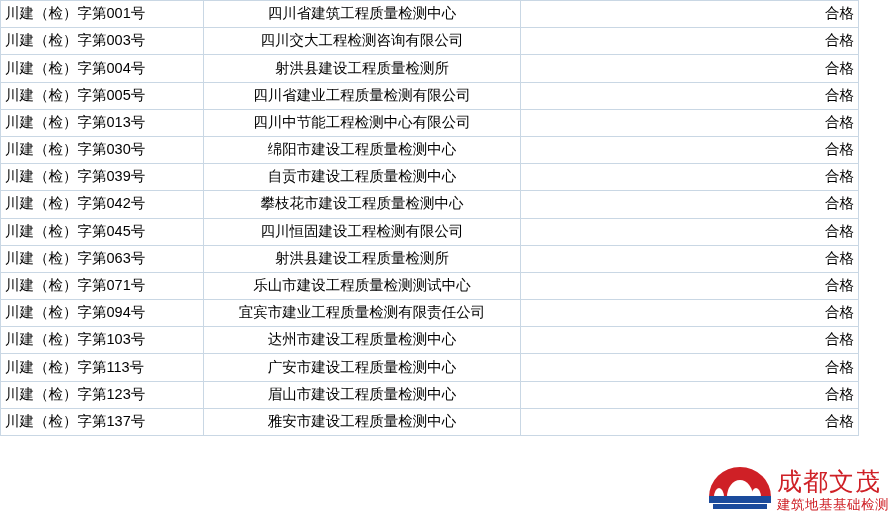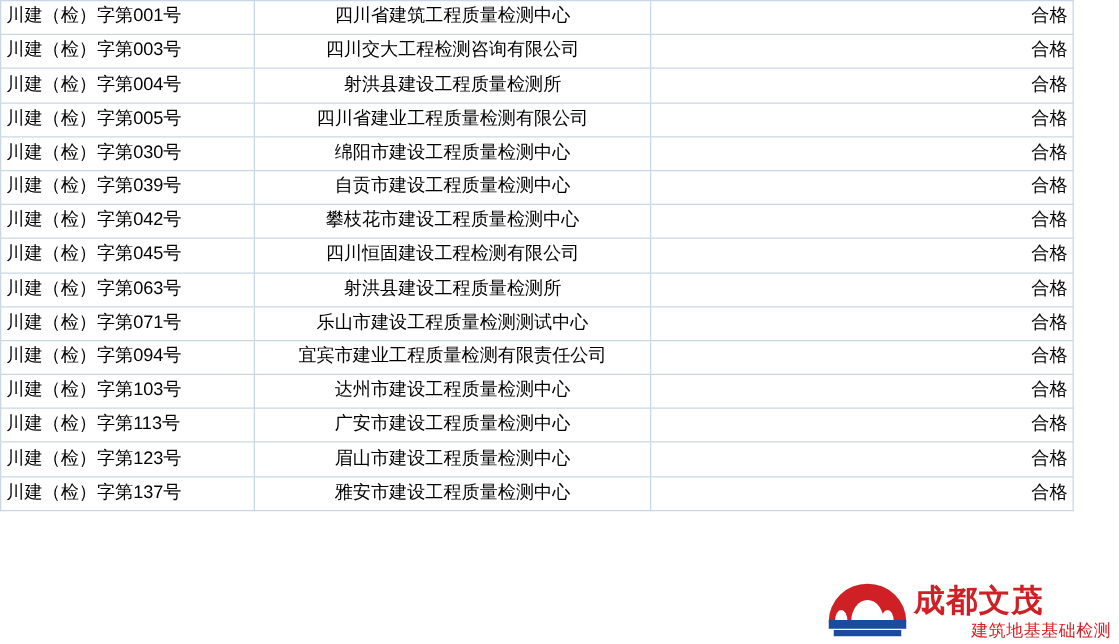--- a/index.html
+++ b/index.html
@@ -109,30 +109,29 @@
     background: #1b4b9c;
   }
   .wm-text {
     display: flex;
     flex-direction: column;
     align-items: flex-start;
     line-height: 1;
   }
   .wm-main {
     font-size: 25px;
-    font-weight: bold;
+    font-weight: normal;
     color: #cf2026;
     letter-spacing: 1px;
   }
   .wm-sub {
     font-size: 13.5px;
     color: #cf2026;
     letter-spacing: 0.5px;
     margin-top: 4px;
-    margin-left: 46px;
   }
 </style>
 </head>
 <body>
 
 <table id="cert-table">
   <tbody>
       <tr>
         <td class="col-code">川建（检）字第001号</td>
         <td class="col-name">四川省建筑工程质量检测中心</td>
@@ -144,20 +143,25 @@
         <td class="col-result">合格</td>
       </tr>
       <tr>
         <td class="col-code">川建（检）字第004号</td>
         <td class="col-name">射洪县建设工程质量检测所</td>
         <td class="col-result">合格</td>
       </tr>
       <tr>
         <td class="col-code">川建（检）字第005号</td>
         <td class="col-name">四川省建业工程质量检测有限公司</td>
+        <td class="col-result">合格</td>
+      </tr>
+      <tr>
+        <td class="col-code">川建（检）字第013号</td>
+        <td class="col-name">四川中节能工程检测中心有限公司</td>
         <td class="col-result">合格</td>
       </tr>
       <tr>
         <td class="col-code">川建（检）字第030号</td>
         <td class="col-name">绵阳市建设工程质量检测中心</td>
         <td class="col-result">合格</td>
       </tr>
       <tr>
         <td class="col-code">川建（检）字第039号</td>
         <td class="col-name">自贡市建设工程质量检测中心</td>

